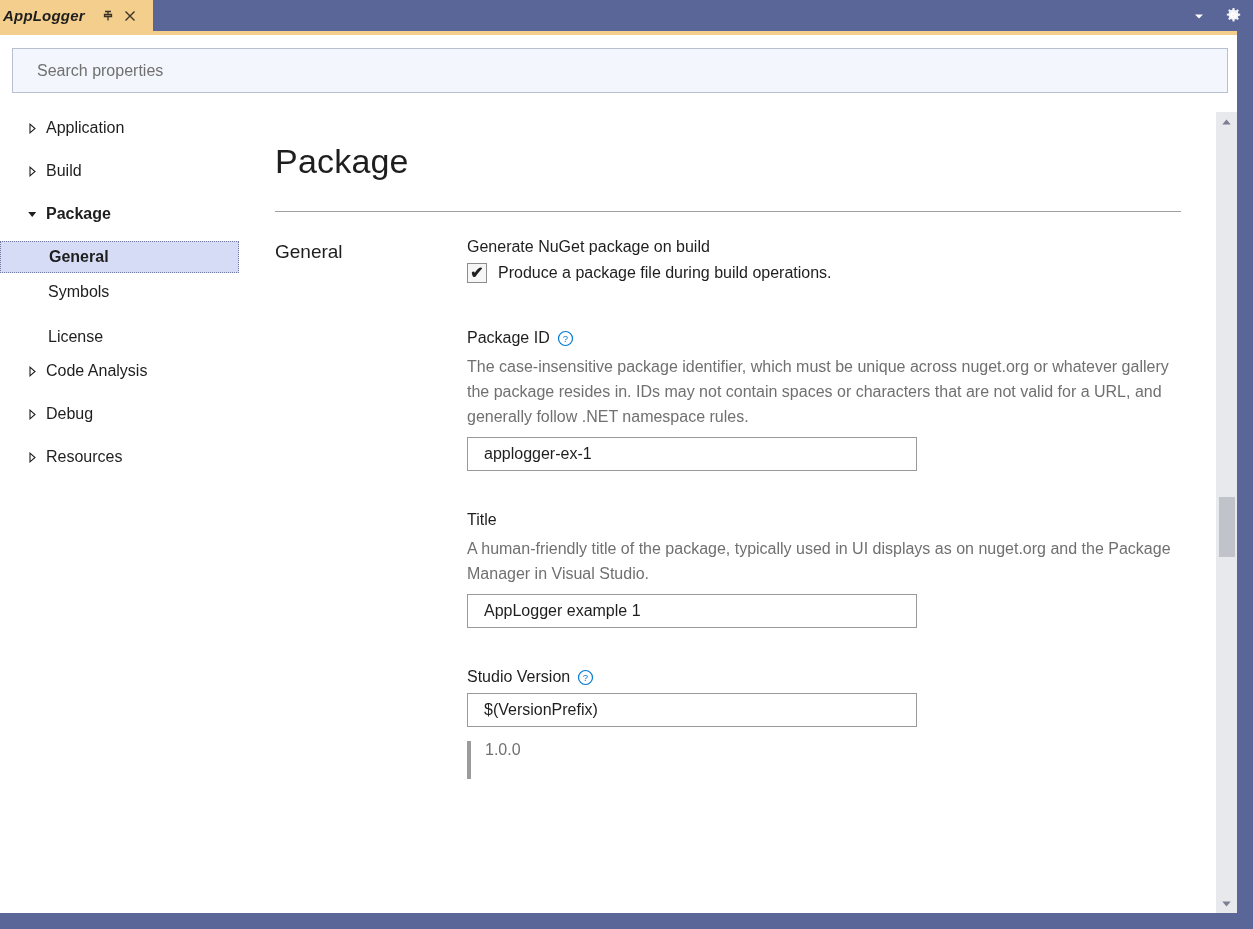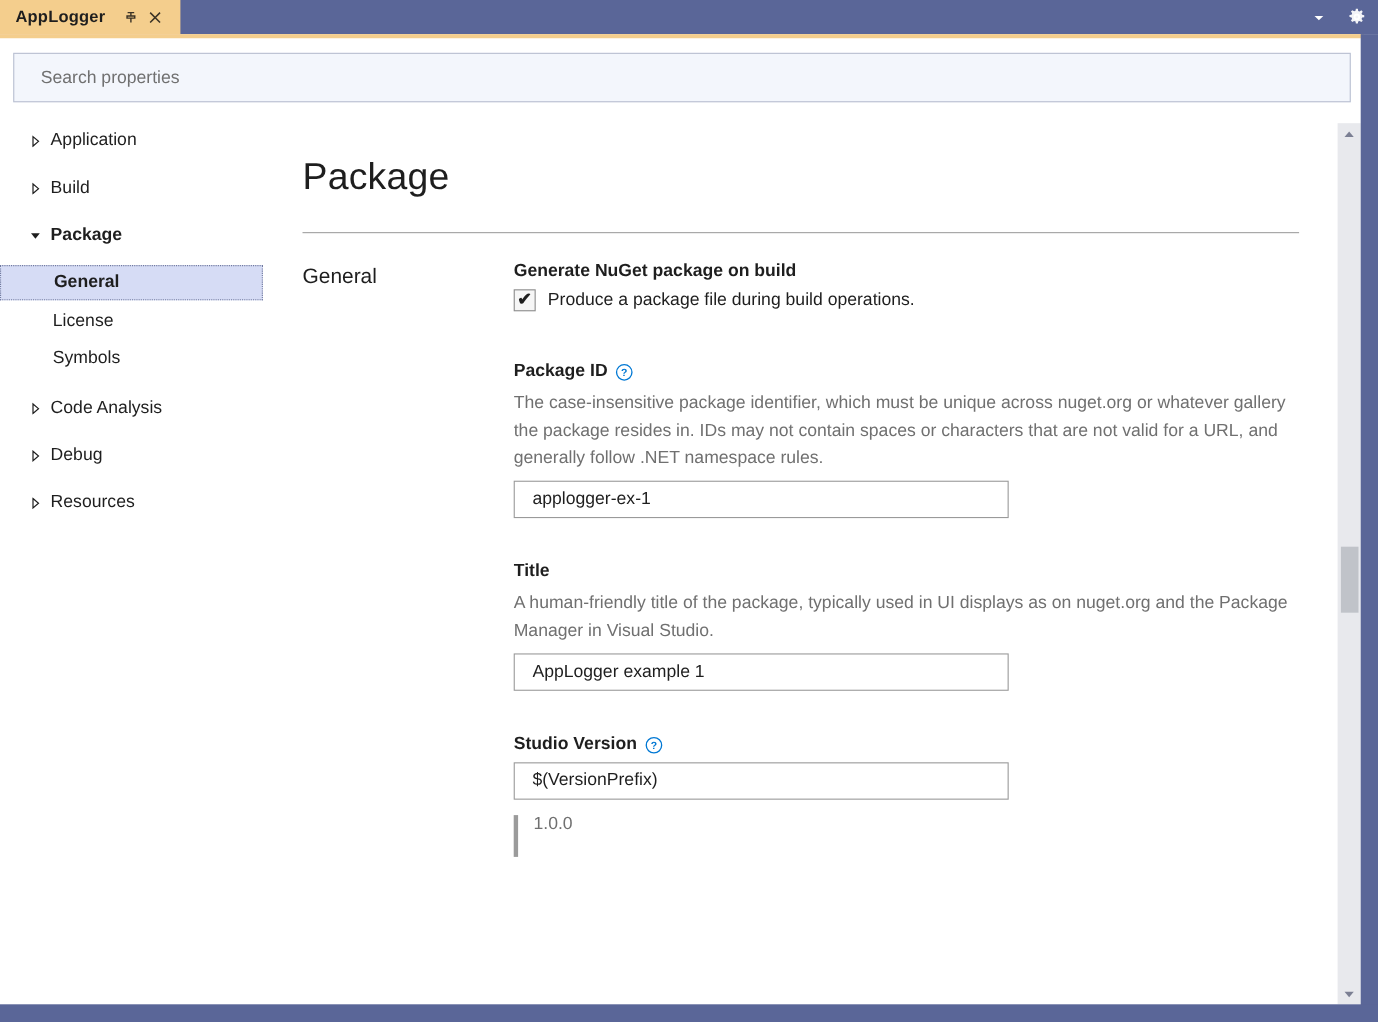--- a/index.html
+++ b/index.html
@@ -23,23 +23,24 @@
     width: 1253px; height: 31px;
     background: #5a6698;
     display: flex;
     align-items: stretch;
   }
   .tab {
     background: #f4ce8d;
     height: 31px;
     display: flex;
     align-items: center;
-    padding: 0 10px 0 14px;
+    padding: 0 10px 0 3px;
     box-sizing: border-box;
     cursor: default;
+    font-style: italic;
   }
   .tab-title {
     font-size: 15px;
     font-weight: bold;
     color: #1e1e1e;
     letter-spacing: 0.2px;
     margin-right: 14px;
   }
   .tab-icon {
     width: 18px; height: 18px;
@@ -170,21 +171,21 @@
   }
 
   .fields {
     position: absolute;
     left: 219px; top: 126px;
     width: 720px;
   }
   .field { margin-bottom: 0; }
   .field-title {
     font-size: 16px;
-    font-weight: bold;
+    font-weight: normal;
     color: #1e1e1e;
     display: flex;
     align-items: center;
     gap: 7px;
     margin: 0 0 7px 0;
   }
   .help-icon {
     width: 17px; height: 17px;
     display: inline-flex;
     align-items: center;
@@ -362,26 +363,26 @@
           <path d="M1.2 3h8l-4 5z" fill="#1e1e1e"></path>
         </svg>
     </span>
     <span class="tree-label">Package</span>
   </div>
 
   <div class="tree-item child selected bold">
     <span class="tree-label">General</span>
   </div>
 
+  <div class="tree-item child" style="margin-bottom:13px;">
+    <span class="tree-label">Symbols</span>
+  </div>
+
   <div class="tree-item child">
     <span class="tree-label">License</span>
-  </div>
-
-  <div class="tree-item child" style="margin-bottom:13px;">
-    <span class="tree-label">Symbols</span>
   </div>
 
   <div class="tree-item">
     <span class="twisty">
       <svg width="11" height="11" viewBox="0 0 11 11">
           <path d="M3 1.2l5 4.3-5 4.3z" fill="none" stroke="#1e1e1e" stroke-width="1.1"></path>
         </svg>
     </span>
     <span class="tree-label">Code Analysis</span>
   </div>

